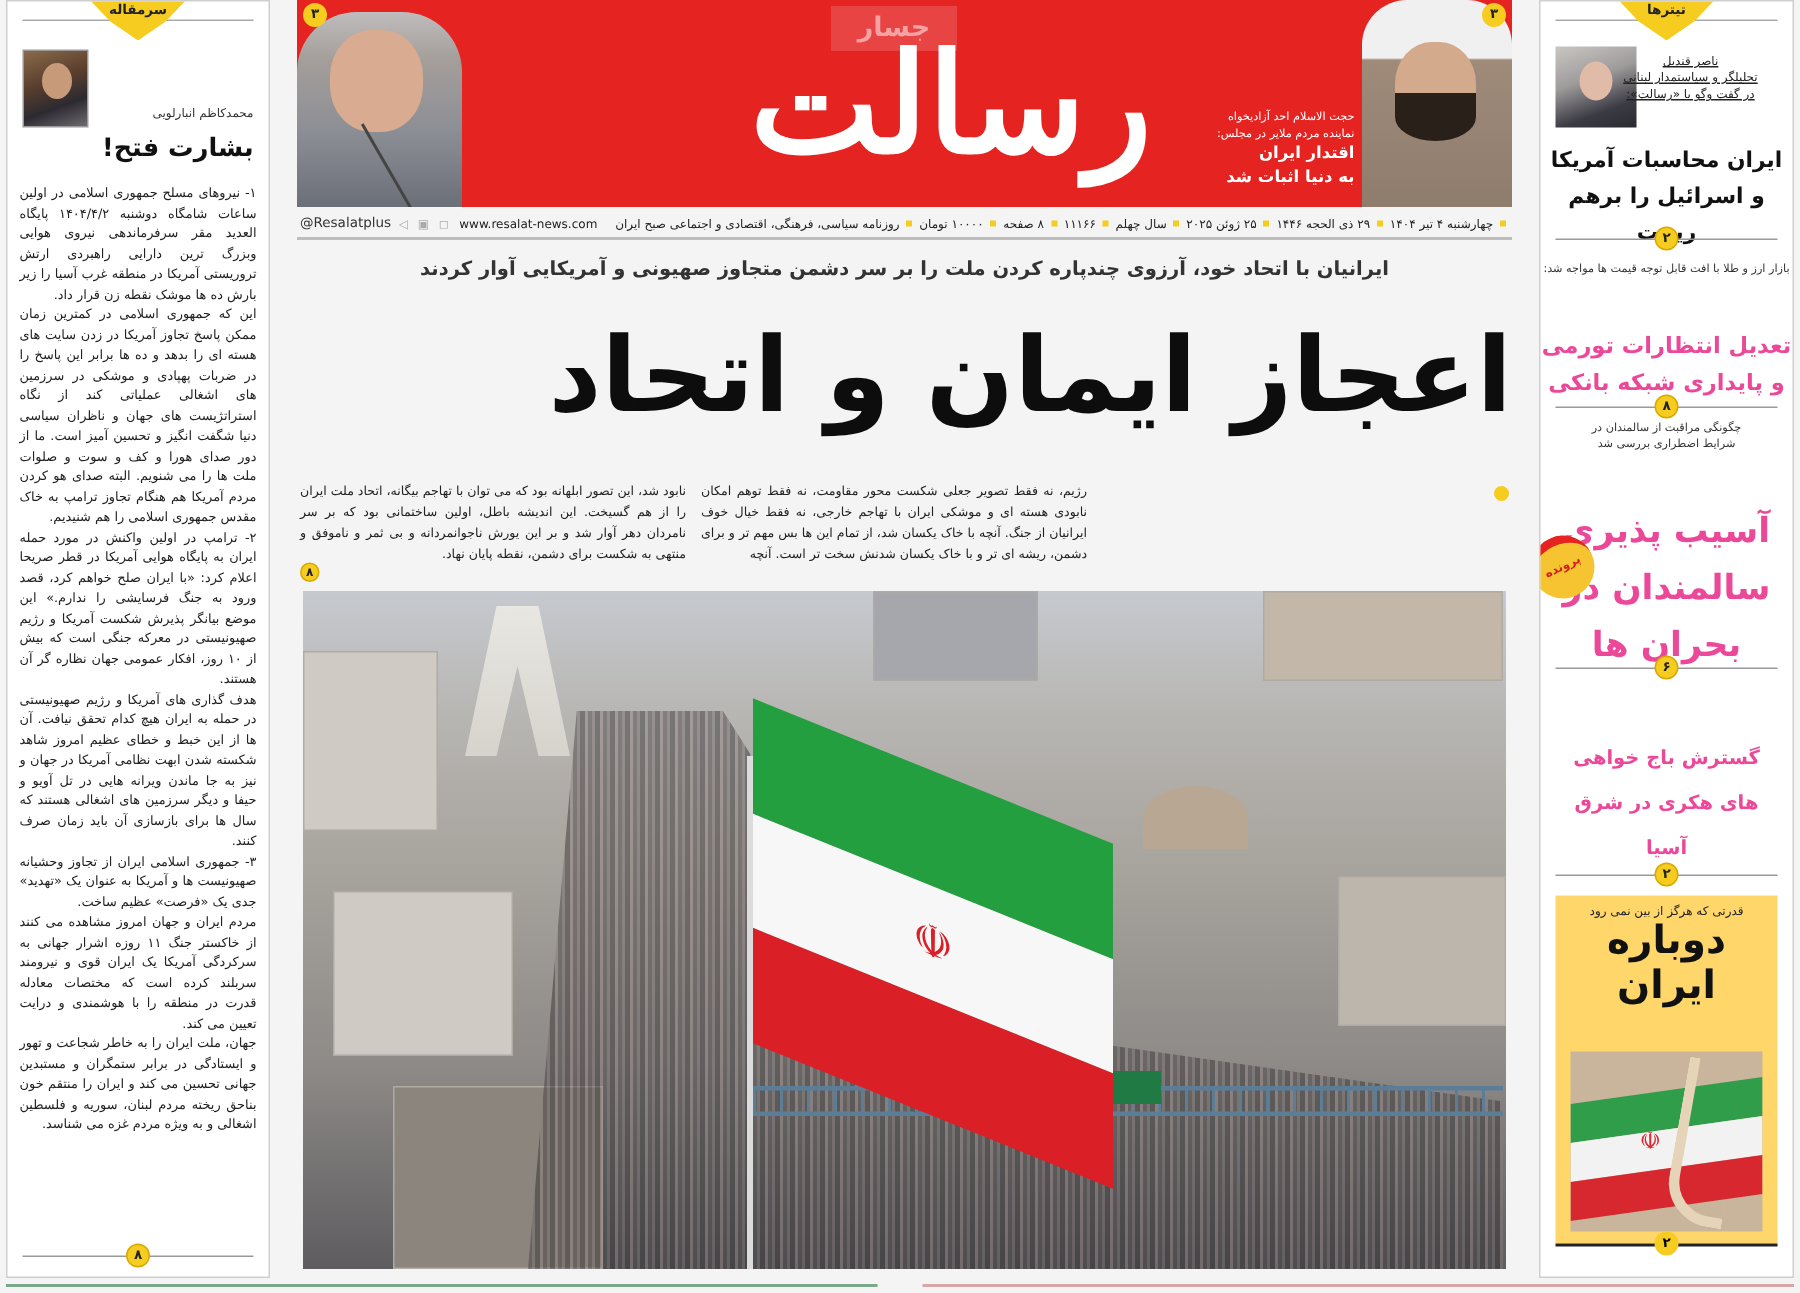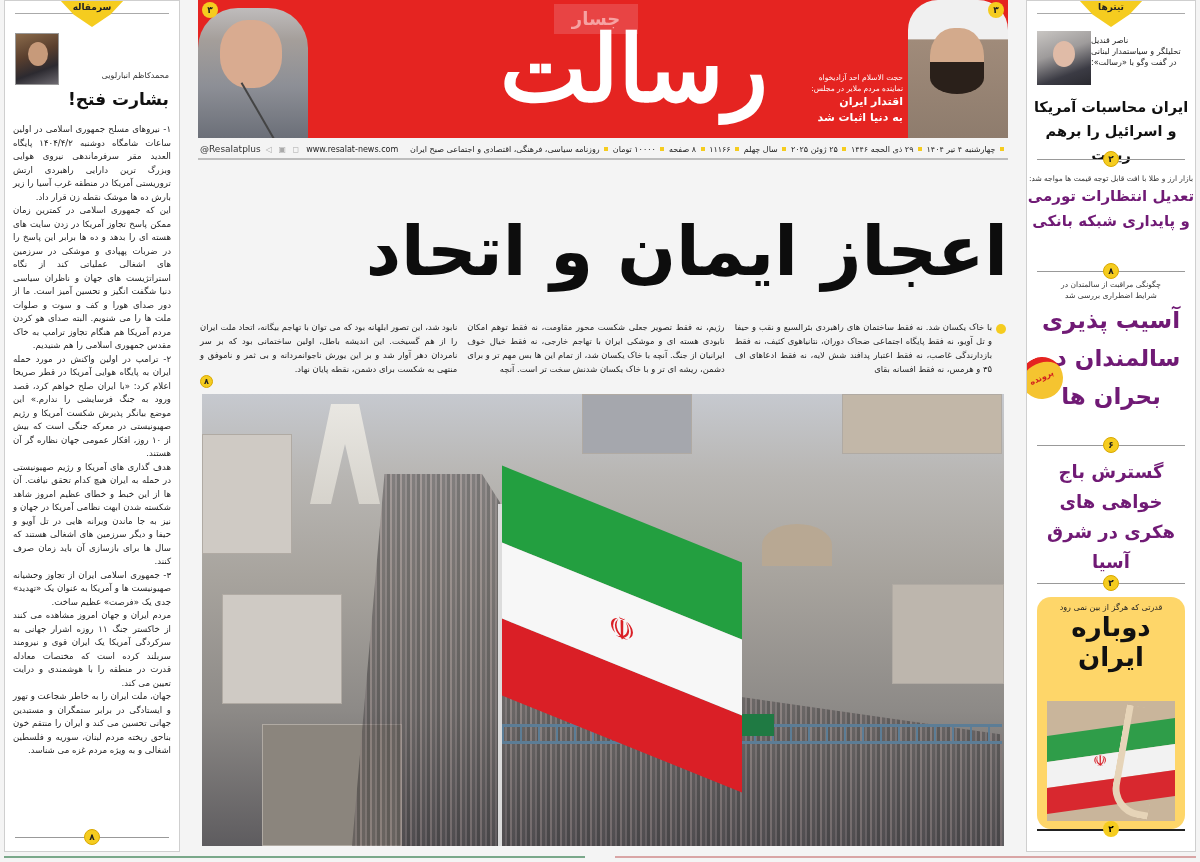--- a/index.html
+++ b/index.html
@@ -72,29 +72,29 @@
   .photo .flag .w { height: 33.3%; background: #f7f7f7; position: relative; }
   .photo .flag .r { height: 33.4%; background: #da1f26; }
   .photo .flag .emblem { position: absolute; left: 50%; top: 50%; transform: translate(-50%, -50%); color: #da1f26; font-size: 30px; font-weight: bold; }
   .photo .bridge { position: absolute; left: 300px; top: 330px; width: 500px; height: 20px; background: repeating-linear-gradient(90deg, #5c7d96 0 2px, transparent 2px 18px), linear-gradient(#5c7d96, #5c7d96) top/100% 3px no-repeat, linear-gradient(#5c7d96, #5c7d96) bottom/100% 3px no-repeat; }
   .photo .banner { position: absolute; left: 530px; top: 320px; width: 42px; height: 22px; background: #1f7a43; }
 
   
   .right-col { position: absolute; right: 4px; top: 0; width: 170px; height: 852px; background: #fff; border: 1px solid #cfcfcf; direction: rtl; overflow: hidden; }
   .rc-portrait { position: absolute; top: 30px; left: 10px; width: 54px; height: 54px; background: linear-gradient(160deg, #c9c6c3 0%, #9e9b9b 40%, #3b3b44 75%, #2a2a30 100%); }
   .rc-portrait::after { content: ""; position: absolute; left: 16px; top: 10px; width: 22px; height: 26px; border-radius: 50%; background: #e0bba7; }
-  .rc-byline { position: absolute; top: 34px; right: 8px; width: 96px; font-size: 8px; line-height: 11px; color: #222; text-align: left; }
+  .rc-byline { position: absolute; top: 34px; right: 20px; width: 96px; font-size: 8px; line-height: 11px; color: #222; text-align: center; text-decoration: underline; }
   .rc-h1 { position: absolute; top: 94px; right: 6px; left: 6px; font-size: 14.5px; font-weight: bold; line-height: 24px; color: #111; text-align: center; }
   .rc-block { position: absolute; left: 0; right: 0; }
   .rc-block .pre { font-size: 7.5px; color: #333; text-align: center; line-height: 11px; }
-  .rc-block .hd { font-size: 15px; font-weight: bold; color: #701a75; text-align: center; line-height: 25px; }
+  .rc-block .hd { font-size: 15px; font-weight: bold; color: #ec4899; text-align: center; line-height: 25px; margin-top: 34px; }
   .rc-block .hd.xl { font-size: 23px; line-height: 38px; }
-  .rc-block .hd.lg { font-size: 18px; line-height: 30px; }
+  .rc-block .hd.lg { font-size: 13px; line-height: 30px; }
   .parvandeh { position: absolute; left: -6px; top: 356px; width: 42px; height: 42px; border-radius: 50%; background: #f5c430; border-top: 6px solid #e52421; transform: rotate(-25deg); font-size: 8px; color: #d21f1f; font-weight: bold; text-align: center; line-height: 30px; }
-  .promo { position: absolute; top: 596px; left: 10px; right: 10px; height: 232px; background: #fed669; border-radius: 14px; }
+  .promo { position: absolute; top: 596px; left: 10px; right: 10px; height: 232px; background: #fed669; }
   .promo .pre { font-size: 8px; color: #222; text-align: center; margin-top: 6px; direction: rtl; }
   .promo .ttl { font-size: 26px; font-weight: bold; color: #111; text-align: center; line-height: 30px; direction: rtl; }
   .promo .art { position: absolute; left: 10px; right: 10px; top: 104px; height: 120px; background: #c9b59b; overflow: hidden; }
   .promo .art .s1 { position: absolute; left: 0; right: 0; top: 26px; height: 26px; background: #2f9d49; transform: skewY(-8deg); }
   .promo .art .s2 { position: absolute; left: 0; right: 0; top: 52px; height: 26px; background: #f2f2f2; transform: skewY(-8deg); }
   .promo .art .s3 { position: absolute; left: 0; right: 0; top: 78px; height: 26px; background: #d8282f; transform: skewY(-8deg); }
   .promo .art .emb { position: absolute; left: 46px; top: 50px; color: #d8282f; font-size: 16px; font-weight: bold; }
   .promo .art .callig { position: absolute; left: 70px; top: 6px; width: 40px; height: 110px; border-left: 7px solid #e6d4b8; border-bottom: 7px solid #e6d4b8; border-radius: 0 0 0 30px; transform: rotate(10deg); }
   .promo-marker { position: absolute; left: 10px; right: 10px; top: 820px; height: 16px; }
   .promo-marker .line { position: absolute; top: 8px; left: 0; right: 0; height: 2px; background: #222; }
@@ -170,26 +170,26 @@
       <span>۱۱۱۶۶</span>
       <span class="sep"></span>
       <span>۸ صفحه</span>
       <span class="sep"></span>
       <span>۱۰۰۰۰ تومان</span>
       <span class="sep"></span>
       <span>روزنامه سیاسی، فرهنگی، اقتصادی و اجتماعی صبح ایران</span>
     </div>
   </div>
 
+  <div class="kicker">ایرانیان با اتحاد خود، آرزوی چندپاره کردن ملت را بر سر دشمن متجاوز صهیونی و آمریکایی آوار کردند</div>
   <h1 class="headline">اعجاز ایمان و اتحاد</h1>
 
   <div class="lead">
     <div class="col first">
       <span class="bullet-icon"></span>
-      <span>با خاک یکسان شد. نه فقط ساختمان های راهبردی بئرالسبع و نقب و حیفا و تل آویو، نه فقط پایگاه اجتماعی ضحاک دوران، نتانیاهوی کثیف، نه فقط بازدارندگی غاصب، نه فقط اعتبار پدافند شش لایه، نه فقط ادعاهای اف ۳۵ و هرمس، نه فقط افسانه بقای</span>
     </div>
     <div class="col">
       <span>رژیم، نه فقط تصویر جعلی شکست محور مقاومت، نه فقط توهم امکان نابودی هسته ای و موشکی ایران با تهاجم خارجی، نه فقط خیال خوف ایرانیان از جنگ. آنچه با خاک یکسان شد، از تمام این ها بس مهم تر و برای دشمن، ریشه ای تر و با خاک یکسان شدنش سخت تر است. آنچه</span>
     </div>
     <div class="col last">
       <span>نابود شد، این تصور ابلهانه بود که می توان با تهاجم بیگانه، اتحاد ملت ایران را از هم گسیخت. این اندیشه باطل، اولین ساختمانی بود که بر سر نامردان دهر آوار شد و بر این یورش ناجوانمردانه و بی ثمر و ناموفق و منتهی به شکست برای دشمن، نقطه پایان نهاد.</span>
       <span class="marker-dot">۸</span>
     </div>
   </div>
 

